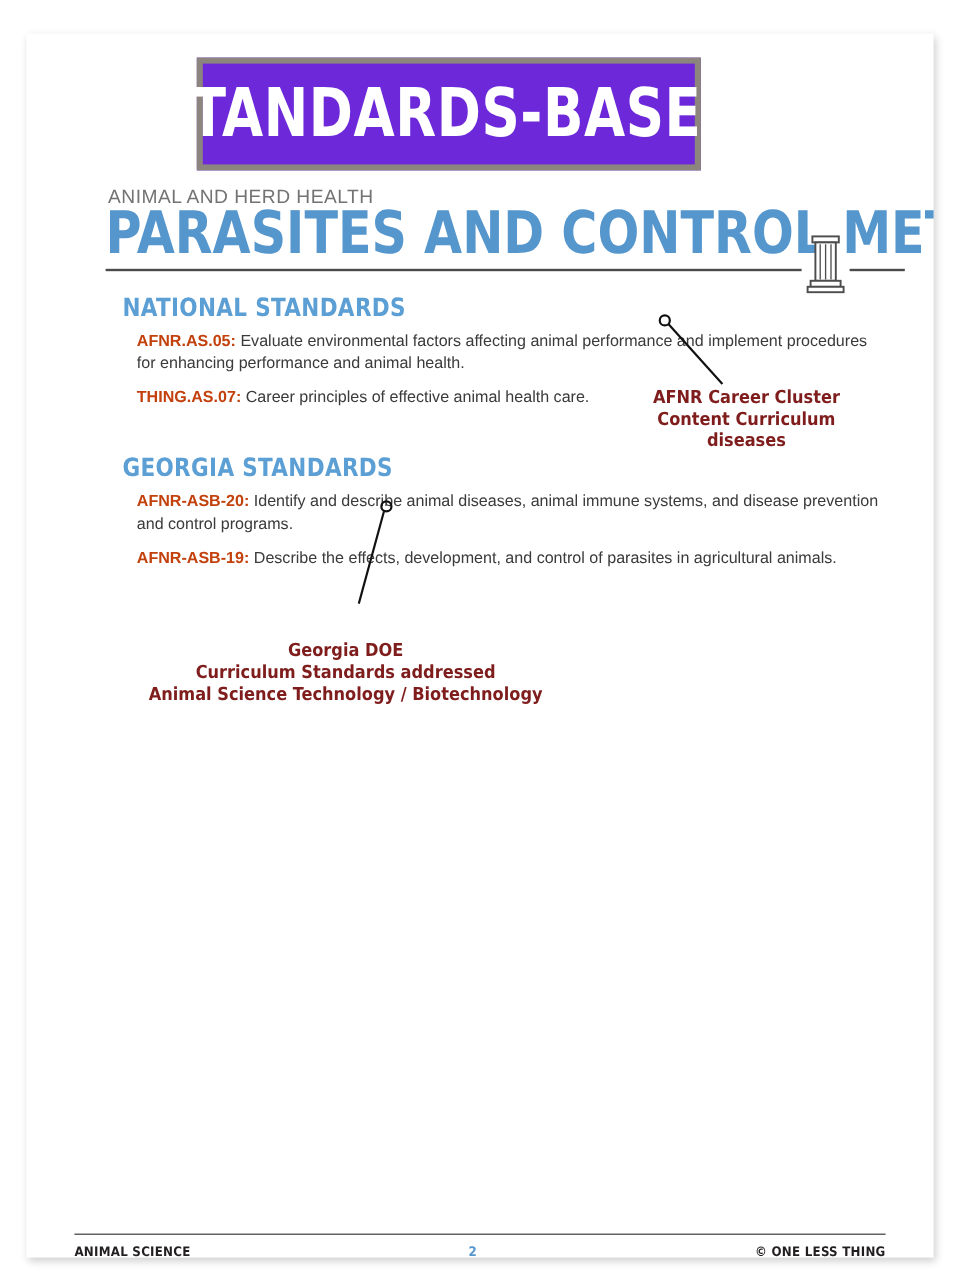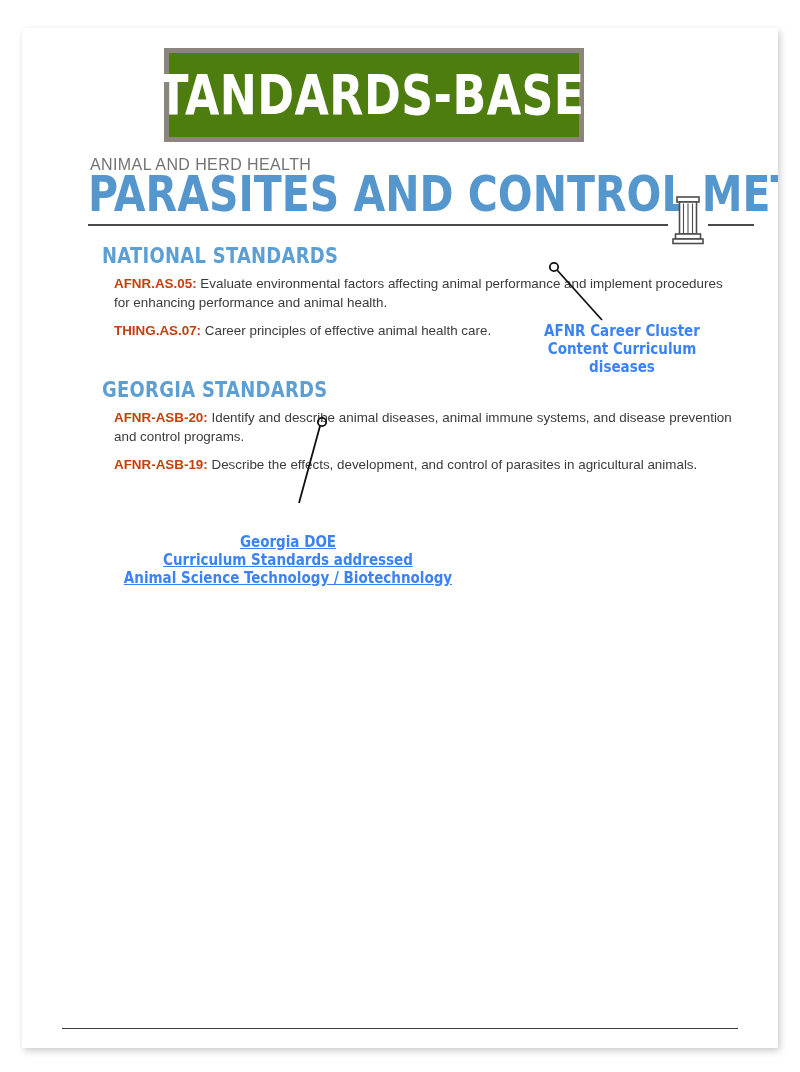--- a/index.html
+++ b/index.html
@@ -27,21 +27,21 @@
     overflow: hidden;
   }
 
   
   .banner {
     position: absolute;
     left: 142px;
     top: 20px;
     width: 420px;
     height: 94px;
-    background: #4d7c0f;
+    background: #6d28d9;
     border: 5px solid #8b857e;
     box-sizing: border-box;
     display: flex;
     align-items: center;
     justify-content: center;
     z-index: 5;
   }
   .banner-text {
     color: #ffffff;
     font-family: "Liberation Sans Narrow", "DejaVu Sans Condensed", "Liberation Sans", sans-serif;
@@ -130,30 +130,30 @@
   }
   #nat-list { left: 92px; top: 246px; }
   #ga-list  { left: 92px; top: 380px; }
   .std-item { margin-bottom: 9px; }
   .std-item:last-child { margin-bottom: 0; }
   .std-code { font-weight: bold; color: #c2410c; }
 
   
   .callout {
     position: absolute;
-    color: #3b82f6;
+    color: #7f1d1d;
     font-family: "Liberation Sans Narrow", "DejaVu Sans Condensed", "Liberation Sans", sans-serif;
     font-weight: bold;
     font-size: 15px;
     line-height: 1.2;
     text-align: center;
     white-space: nowrap;
   }
   #callout-afnr { left: 600px; top: 294px; transform: translateX(-50%); }
-  #callout-ga   { left: 266px; top: 505px; transform: translateX(-50%); text-decoration: underline; }
+  #callout-ga   { left: 266px; top: 505px; transform: translateX(-50%); }
 
   .leader-svg {
     position: absolute;
     left: 0;
     top: 0;
     width: 756px;
     height: 1020px;
     pointer-events: none;
     z-index: 4;
   }
@@ -248,14 +248,19 @@
     <div>Content Curriculum</div>
     <div>diseases</div>
   </div>
   <div class="callout" id="callout-ga">
     <div>Georgia DOE</div>
     <div>Curriculum Standards addressed</div>
     <div>Animal Science Technology / Biotechnology</div>
   </div>
 
   <div class="footer-rule"></div>
+  <div class="footer">
+    <div class="footer-left">ANIMAL SCIENCE</div>
+    <div class="footer-page">2</div>
+    <div class="footer-right">© ONE LESS THING</div>
+  </div>
 
 </div>
 
 </body></html>

